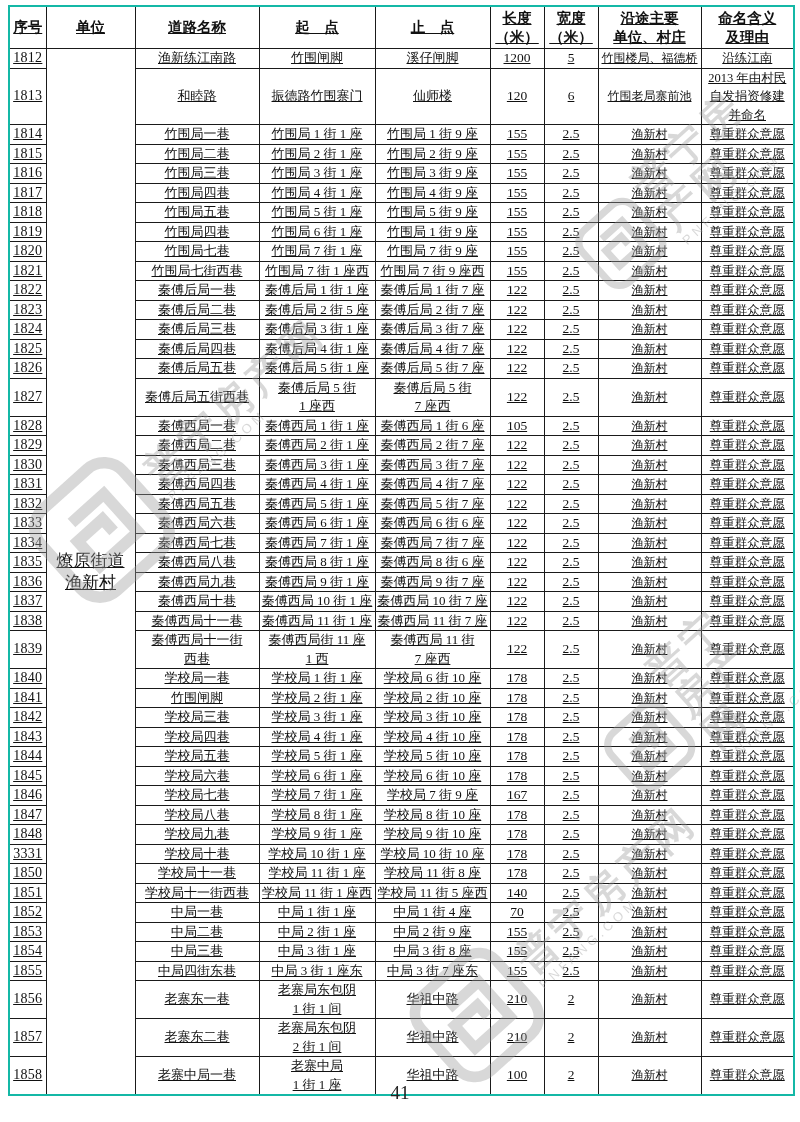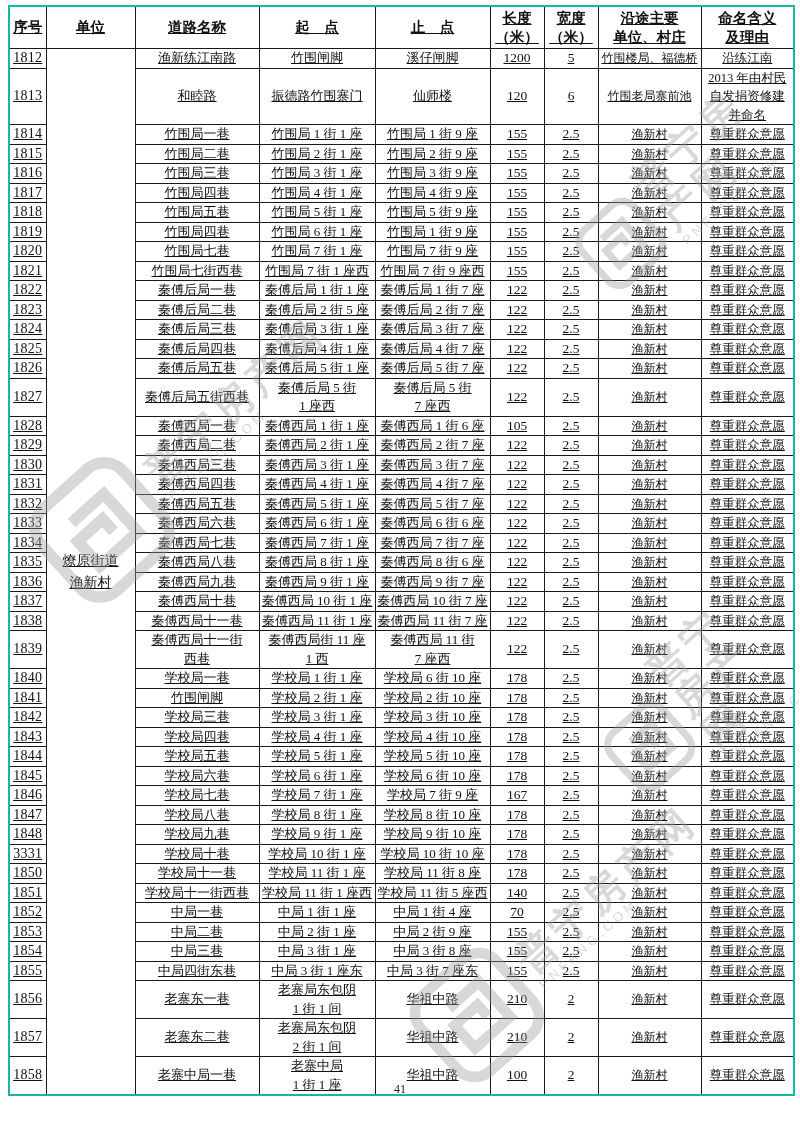--- a/index.html
+++ b/index.html
@@ -25,21 +25,21 @@
   }
   .road-table th{
     font-family:"Liberation Sans", sans-serif;
     font-weight:bold;font-size:14.5px;line-height:19px;
     height:41px;
   }
   .road-table td{
     font-size:13px;line-height:18.5px;height:18px;
   }
   td.c-id{font-size:14px;letter-spacing:0.3px;}
-  td.c-unit{font-size:14px;line-height:22px;margin-left:44px;}
+  td.c-unit{font-size:17px;line-height:22px;margin-left:44px;}
   td.c-along{font-size:12px;margin-left:15px;}
   td.c-reason{font-size:12.5px;}
   td.c-length,td.c-width{font-size:13.5px;}
 
   
   .wm{
     position:absolute;display:flex;align-items:center;gap:8px;
     transform:rotate(-42deg);
     color:#9b9b9b;opacity:0.38;
     pointer-events:none;z-index:3;
@@ -57,21 +57,21 @@
   }
   .wm--tr{left:560px;top:140px;}
   .wm--left{left:8px;top:388px;}
   .wm--left .wm-logo svg{width:128px;height:128px;}
   .wm--right{left:592px;top:630px;}
   .wm--bottom{left:388px;top:878px;}
   .wm--bottom .wm-logo svg{width:118px;height:118px;}
 
   .page-number{
     position:absolute;left:0;right:0;top:1082px;
-    text-align:center;font-size:12px;color:#222;
+    text-align:center;font-size:19px;color:#222;
   }
 </style>
 </head>
 <body>
 
 <div class="page">
 
   <div class="wm wm--tr">
     <span class="wm-logo">
       <svg width="80" height="80" viewBox="0 0 100 100" fill="none" stroke="#9b9b9b" stroke-width="9">

